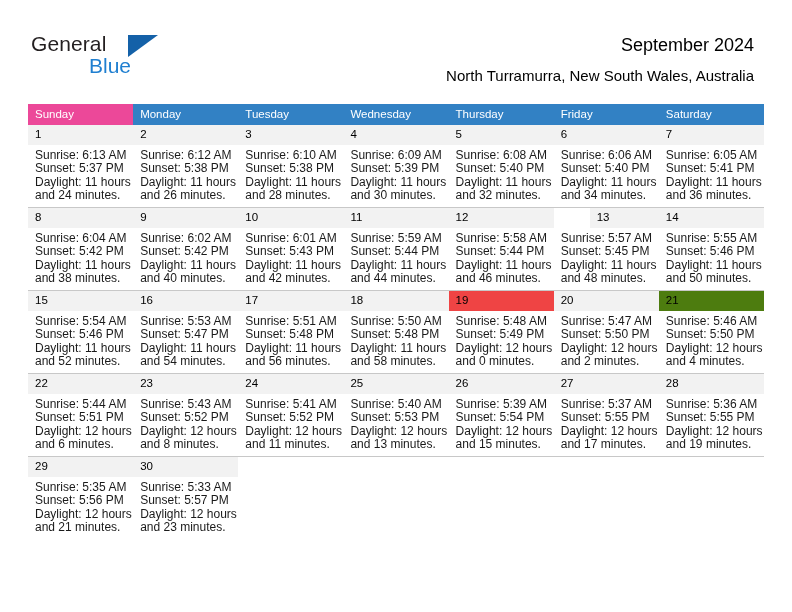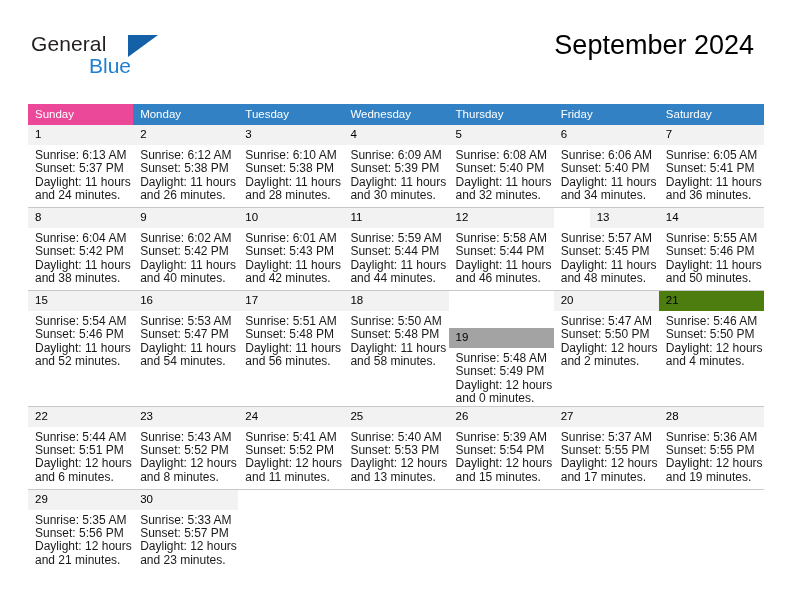--- a/index.html
+++ b/index.html
@@ -60,21 +60,21 @@
     border-left: 30px solid #1461a8;
     border-bottom: 22px solid transparent;
   }
   .title-block {
     position: absolute;
     right: 38px;
     top: 28px;
     text-align: right;
   }
   .cal-title {
-    font-size: 27px;
+    font-size: 18px;
     font-weight: normal;
     color: #000;
     line-height: 34px;
     white-space: nowrap;
   }
   .cal-subtitle {
     font-size: 15px;
     font-weight: normal;
     color: #000;
     line-height: 22px;
@@ -146,20 +146,21 @@
   <div class="topbar">
 
     <div class="logo">
       <span class="logo-general">General</span>
       <span class="logo-triangle" style="border-left-color: rgb(20, 97, 168);"></span>
       <span class="logo-blue" style="color: rgb(31, 127, 208); text-align: center;">Blue</span>
     </div>
 
     <div class="title-block">
       <div class="cal-title">September 2024</div>
+      <div class="cal-subtitle">North Turramurra, New South Wales, Australia</div>
     </div>
 
   </div>
 
   <table class="calendar">
     <thead>
       <tr>
         <th style="background: #ec4899; color: rgb(255, 255, 255);">Sunday</th>
         <th style="background: rgb(50, 129, 196); color: rgb(255, 255, 255);">Monday</th>
         <th style="background: rgb(50, 129, 196); color: rgb(255, 255, 255);">Tuesday</th>
@@ -331,21 +332,21 @@
           <td style="border-top-color: rgb(200, 200, 200);">
             <div class="daynum" style="background: rgb(242, 242, 242);">18</div>
             <div class="cellbody">
               <div>Sunrise: 5:50 AM</div>
               <div>Sunset: 5:48 PM</div>
               <div>Daylight: 11 hours</div>
               <div>and 58 minutes.</div>
             </div>
           </td>
           <td style="border-top-color: rgb(200, 200, 200);">
-            <div class="daynum" style="background: #a3a3a3; margin-top: 37px;">19</div>
+            <div class="daynum" style="background: #ef4444;">19</div>
             <div class="cellbody">
               <div>Sunrise: 5:48 AM</div>
               <div>Sunset: 5:49 PM</div>
               <div>Daylight: 12 hours</div>
               <div>and 0 minutes.</div>
             </div>
           </td>
           <td style="border-top-color: rgb(200, 200, 200);">
             <div class="daynum" style="background: rgb(242, 242, 242);">20</div>
             <div class="cellbody">

